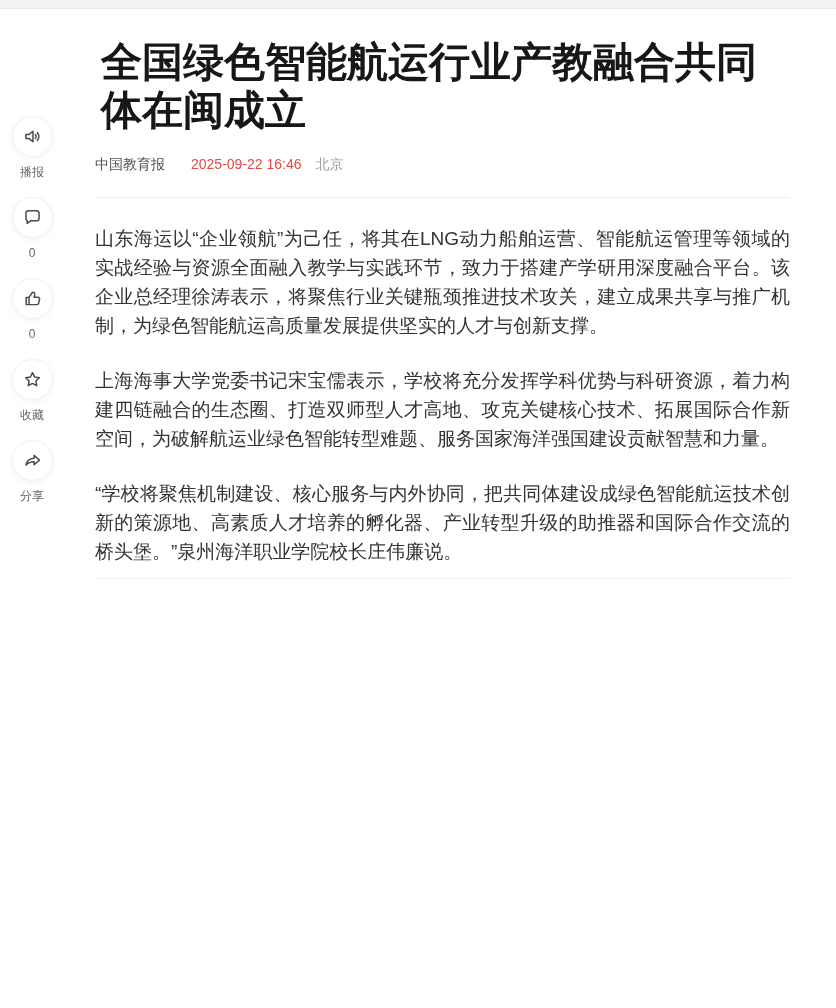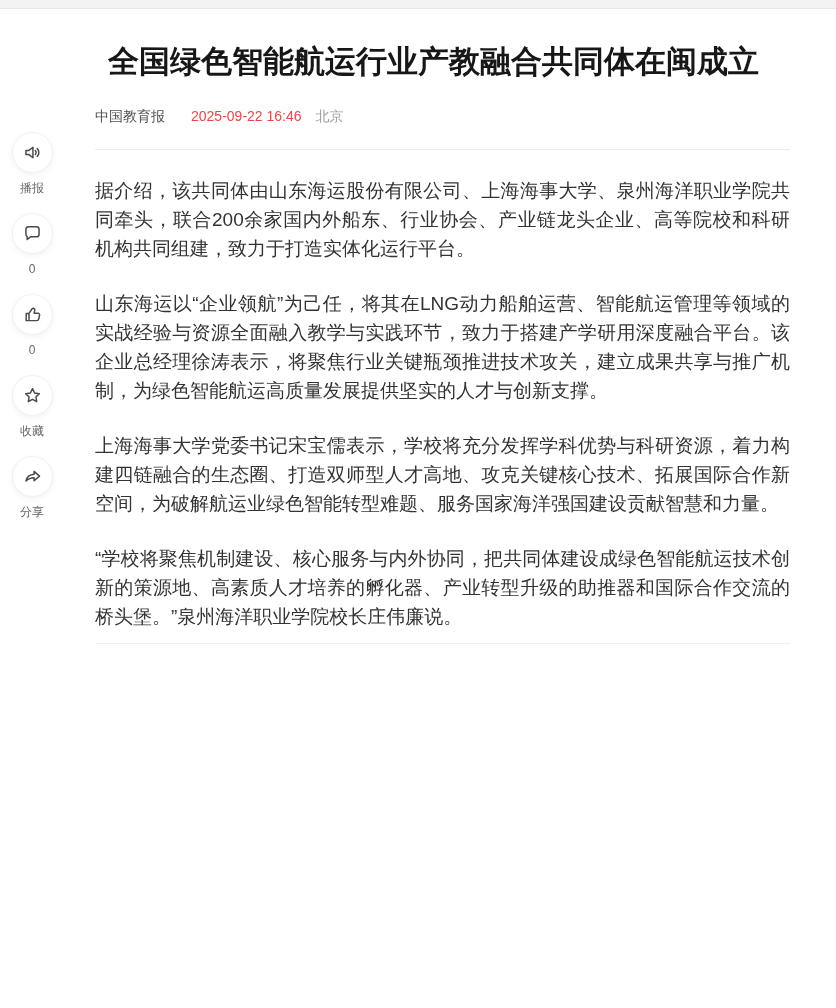--- a/index.html
+++ b/index.html
@@ -12,21 +12,21 @@
     overflow: hidden;
   }
   .top-strip {
     height: 9px;
     background: #f2f3f5;
     border-bottom: 1px solid #e7e8ea;
   }
   
   .sidebar {
     position: absolute;
-    left: 8px; top: 132px;
+    left: 8px; top: 116px;
     width: 48px;
     display: flex; flex-direction: column; align-items: center;
   }
   .action {
     display: flex; flex-direction: column; align-items: center;
     margin-bottom: 17px;
     cursor: pointer;
   }
   .circle {
     width: 41px; height: 41px; border-radius: 50%;
@@ -41,22 +41,22 @@
     font-size: 12px; line-height: 16px;
     color: #666;
     white-space: nowrap;
   }
   
   .content {
     margin-left: 95px;
     width: 695px;
   }
   .title {
-    margin: 29px 0 0 13px;
-    font-size: 31px;
+    margin: 29px 0 0 6px;
+    font-size: 41px;
     line-height: 48px;
     font-weight: 700;
     color: #171717;
   }
   .meta {
     margin-top: 21px;
     display: flex; align-items: center;
     font-size: 14px; line-height: 19px;
   }
   .meta .source { color: #4f4f4f; margin-right: 26px; text-decoration: none; }
@@ -151,21 +151,20 @@
 
   <div class="meta">
     <a class="source">中国教育报</a>
     <span class="date">2025-09-22 16:46</span>
     <span class="loc">北京</span>
   </div>
 
   <hr class="divider">
 
 
-  <p class="para"><span>据介绍，该共同体由山东海运股份有限公司、上海海事大学、泉州海洋职业学院共同牵头，联合200余家国内外船东、行业协会、产业链龙头企业、高等院校和科研机构共同组建，致力于打造实体化运行平台。</span></p>
 
 
   <p class="para"><span>山东海运以“企业领航”为己任，将其在LNG动力船舶运营、智能航运管理等领域的实战经验与资源全面融入教学与实践环节，致力于搭建产学研用深度融合平台。该企业总经理徐涛表示，将聚焦行业关键瓶颈推进技术攻关，建立成果共享与推广机制，为绿色智能航运高质量发展提供坚实的人才与创新支撑。</span></p>
 
   <p class="para"><span>上海海事大学党委书记宋宝儒表示，学校将充分发挥学科优势与科研资源，着力构建四链融合的生态圈、打造双师型人才高地、攻克关键核心技术、拓展国际合作新空间，为破解航运业绿色智能转型难题、服务国家海洋强国建设贡献智慧和力量。</span></p>
 
   <p class="para"><span>“学校将聚焦机制建设、核心服务与内外协同，把共同体建设成绿色智能航运技术创新的策源地、高素质人才培养的孵化器、产业转型升级的助推器和国际合作交流的桥头堡。”泉州海洋职业学院校长庄伟廉说。</span></p>
 
 
   <hr class="bottom-divider">

